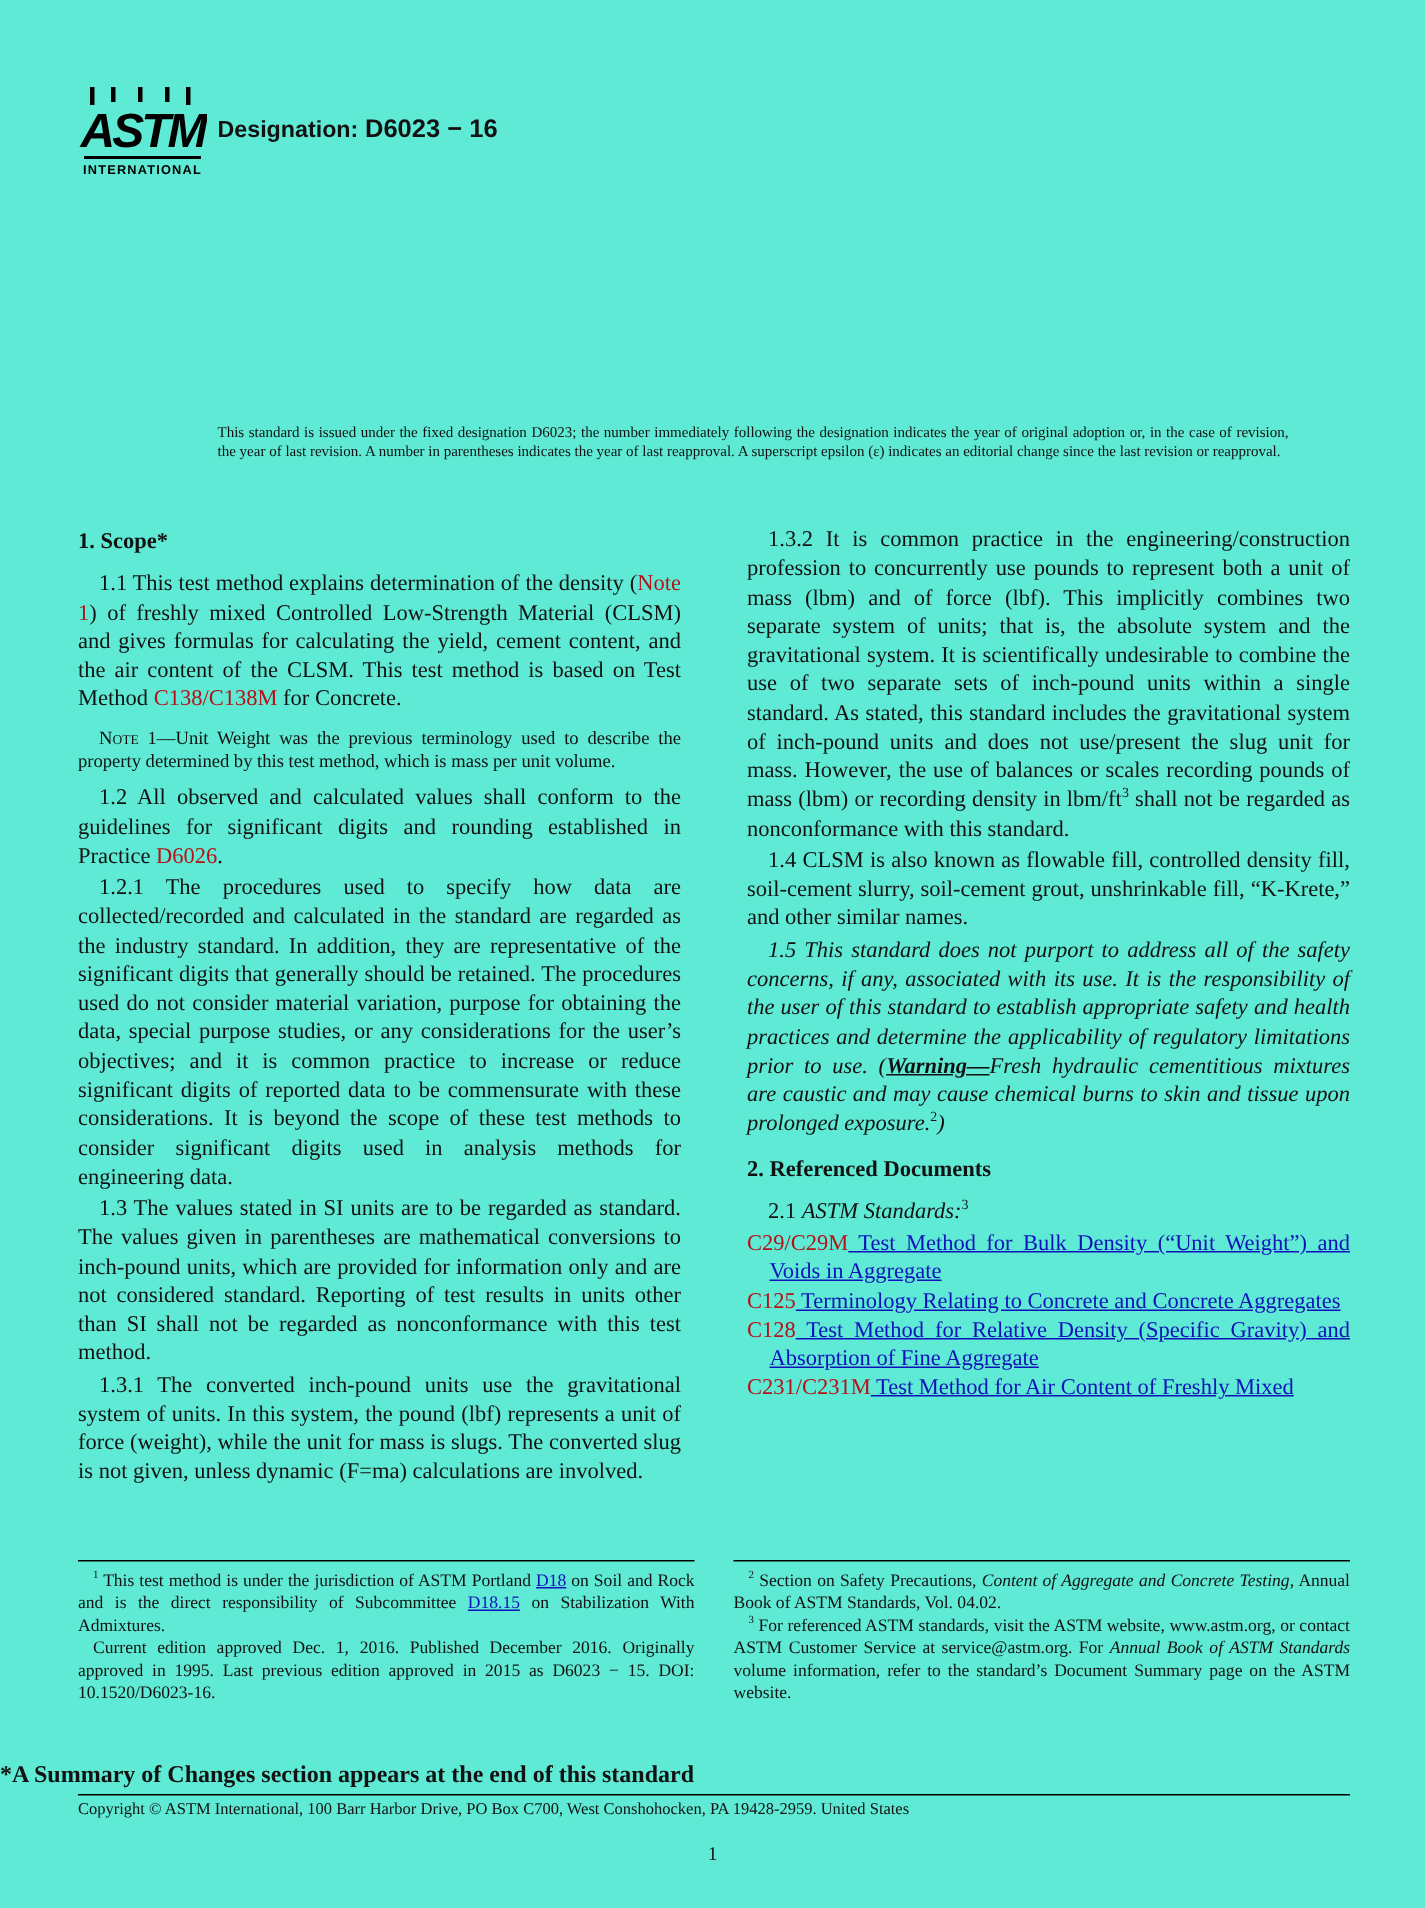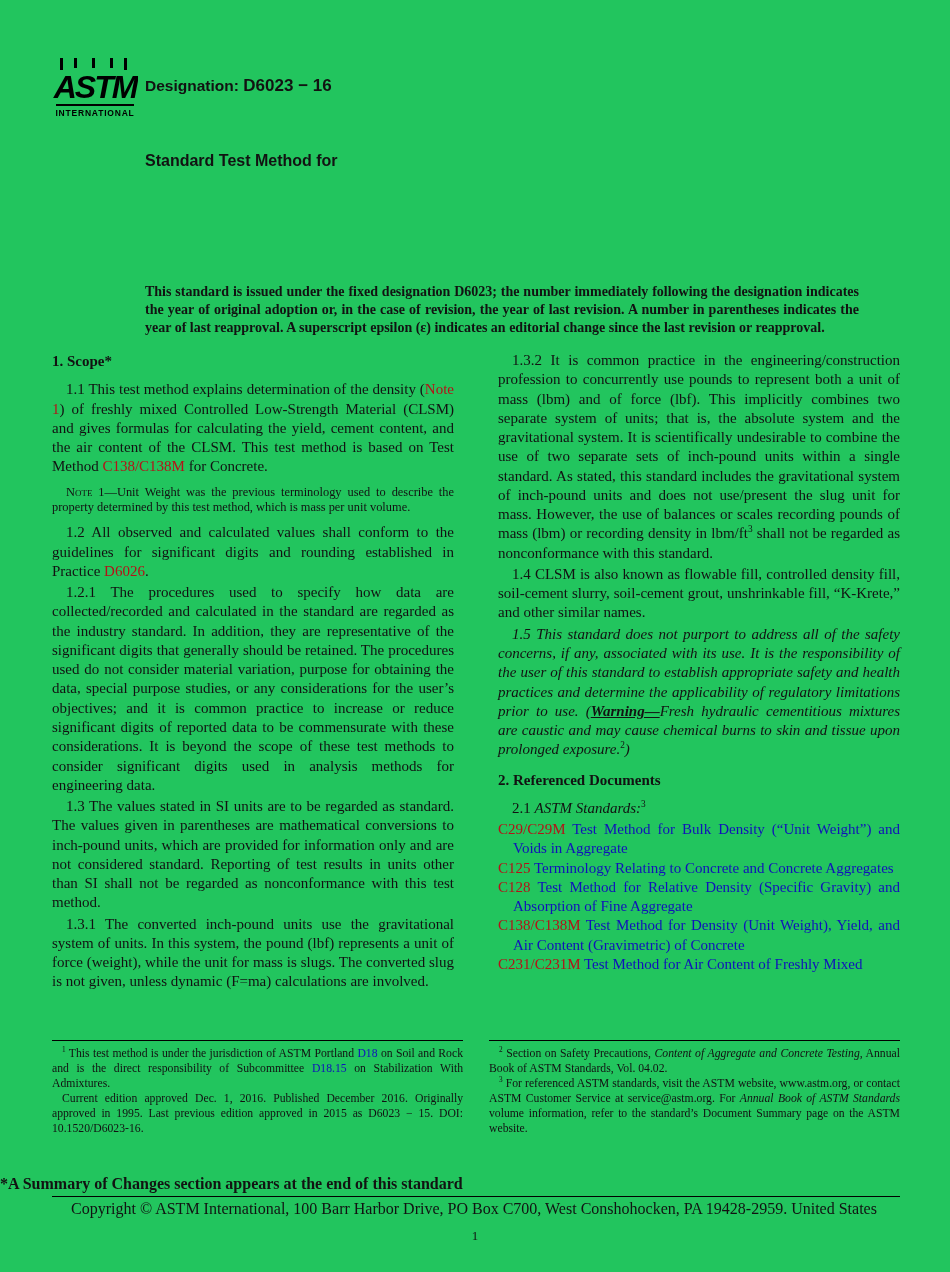--- a/index.html
+++ b/index.html
@@ -1,56 +1,56 @@
 <!DOCTYPE html>
 <html><head>
 <meta charset="utf-8">
 <style>
   * { margin:0; padding:0; box-sizing:border-box; }
   html,body { background:#ffffff; }
   .page {
-    position:relative; width:950px; height:1272px; background:#22c55e;
+    position:relative; width:950px; height:1272px; background:#5eead4;
     font-family:"Liberation Serif", serif; color:#121212; overflow:hidden;
   }
   
   .logo { position:absolute; left:52px; top:56px; width:86px; }
   .designation { position:absolute; left:145px; top:76px; font-family:"Liberation Sans", sans-serif; font-weight:bold; }
   .des-label { font-size:15.5px; }
   .des-code  { font-size:17px; }
   
   .title-block { position:absolute; left:145px; top:152px; width:662px; font-family:"Liberation Sans", sans-serif; }
   .eyebrow { font-size:16px; font-weight:bold; margin-bottom:4px; }
   .main-title { font-size:20.5px; font-weight:bold; line-height:1.3; letter-spacing:0.1px; }
   .title-sup { font-size:12px; vertical-align:super; }
   
-  .issued { position:absolute; left:145px; top:283px; width:714px; font-size:14px; line-height:1.28; text-align:justify;font-weight:bold; }
+  .issued { position:absolute; left:145px; top:283px; width:714px; font-size:10px; line-height:1.28; text-align:justify; }
   
   .columns { position:absolute; left:52px; top:351px; width:848px; display:flex; gap:44px; }
   .col { width:411px; font-size:15px; line-height:1.285; text-align:justify; }
   .sec-h { font-size:15px; font-weight:bold; font-family:"Liberation Serif", serif; margin:1px 0 9px; text-align:left; }
   .h2-spaced { margin-top:11px; }
   .para { text-indent:14px; margin-bottom:2px; }
   .note { font-size:12.4px; line-height:1.24; text-indent:14px; margin:8px 0; }
   .ref  { padding-left:15px; text-indent:-15px; margin-bottom:0; }
   
   .seg-n  {}
   .seg-r  { color:#b51218; }
-  .seg-b  { color:#1111bb; }
+  .seg-b  { color:#1111bb;text-decoration:underline; }
   .seg-i  { font-style:italic; }
   .seg-bi { font-style:italic; font-weight:bold;text-decoration:underline; }
   .seg-sc { font-variant:small-caps; }
   .seg-sup{ vertical-align:super; font-size:0.62em; line-height:0; }
   
   .footnotes { position:absolute; left:52px; top:1040px; width:848px; display:flex; gap:26px; }
   .fncol { width:411px; border-top:1px solid #000; padding-top:6px; font-size:11.7px; line-height:1.28; text-align:justify; }
   .fn { text-indent:10px; }
   
   .summary-line { position:absolute; left:0; top:1175px; width:100%; text-align:left; font-weight:bold; font-size:16px; }
   .footer-rule { position:absolute; left:52px; top:1196px; width:848px; border-top:1px solid #000; }
-  .copyright { position:absolute; left:52px; top:1200px; width:848px; font-size:16px;margin-left:19px; }
+  .copyright { position:absolute; left:52px; top:1200px; width:848px; font-size:11px; }
   .page-number { position:absolute; left:0; top:1228px; width:100%; text-align:center; font-size:13px; }
   
   .logo svg { display:block; }
 </style>
 </head>
 <body>
 
 <div class="page">
 
   <div class="logo">
@@ -67,21 +67,20 @@
       </g>
     </svg>
   </div>
 
   <div class="designation">
     <span class="des-label">Designation:</span>
     <span class="des-code">D6023 − 16</span>
   </div>
 
   <div class="title-block">
-    <div class="eyebrow">Standard Test Method for</div>
   </div>
 
   <p class="issued">This standard is issued under the fixed designation D6023; the number immediately following the designation indicates the year of original adoption or, in the case of revision, the year of last revision. A number in parentheses indicates the year of last reapproval. A superscript epsilon (ε) indicates an editorial change since the last revision or reapproval.</p>
 
   <div class="columns">
     <div class="col">
       <h2 class="sec-h">1. Scope*</h2>
       <p class="para"><span class="seg-n">1.1 This test method explains determination of the density (</span><span class="seg-r">Note 1</span><span class="seg-n">) of freshly mixed Controlled Low-Strength Material (CLSM) and gives formulas for calculating the yield, cement content, and the air content of the CLSM. This test method is based on Test Method </span><span class="seg-r">C138/C138M</span><span class="seg-n"> for Concrete.</span></p>
       <p class="note"><span class="seg-sc">Note 1—</span><span class="seg-n">Unit Weight was the previous terminology used to describe the property determined by this test method, which is mass per unit volume.</span></p>
       <p class="para"><span class="seg-n">1.2 All observed and calculated values shall conform to the guidelines for significant digits and rounding established in Practice </span><span class="seg-r">D6026</span><span class="seg-n">.</span></p>
@@ -91,21 +90,20 @@
     </div>
     <div class="col">
       <p class="para"><span class="seg-n">1.3.2 It is common practice in the engineering/construction profession to concurrently use pounds to represent both a unit of mass (lbm) and of force (lbf). This implicitly combines two separate system of units; that is, the absolute system and the gravitational system. It is scientifically undesirable to combine the use of two separate sets of inch-pound units within a single standard. As stated, this standard includes the gravitational system of inch-pound units and does not use/present the slug unit for mass. However, the use of balances or scales recording pounds of mass (lbm) or recording density in lbm/ft</span><span class="seg-sup">3</span><span class="seg-n"> shall not be regarded as nonconformance with this standard.</span></p>
       <p class="para"><span class="seg-n">1.4 CLSM is also known as flowable fill, controlled density fill, soil-cement slurry, soil-cement grout, unshrinkable fill, “K-Krete,” and other similar names.</span></p>
       <p class="para"><span class="seg-i">1.5 This standard does not purport to address all of the safety concerns, if any, associated with its use. It is the responsibility of the user of this standard to establish appropriate safety and health practices and determine the applicability of regulatory limitations prior to use. (</span><span class="seg-bi">Warning—</span><span class="seg-i">Fresh hydraulic cementitious mixtures are caustic and may cause chemical burns to skin and tissue upon prolonged exposure.</span><span class="seg-sup">2</span><span class="seg-i">)</span></p>
       <h2 class="sec-h h2-spaced">2. Referenced Documents</h2>
       <p class="para"><span class="seg-n">2.1 </span><span class="seg-i">ASTM Standards:</span><span class="seg-sup">3</span></p>
       <div class="ref"><span class="seg-r">C29/C29M</span><span class="seg-b"> Test Method for Bulk Density (“Unit Weight”) and Voids in Aggregate</span></div>
       <div class="ref"><span class="seg-r">C125</span><span class="seg-b"> Terminology Relating to Concrete and Concrete Aggregates</span></div>
       <div class="ref"><span class="seg-r">C128</span><span class="seg-b"> Test Method for Relative Density (Specific Gravity) and Absorption of Fine Aggregate</span></div>
-      <div class="ref"><span class="seg-r">C138/C138M</span><span class="seg-b"> Test Method for Density (Unit Weight), Yield, and Air Content (Gravimetric) of Concrete</span></div>
       <div class="ref"><span class="seg-r">C231/C231M</span><span class="seg-b"> Test Method for Air Content of Freshly Mixed</span></div>
     </div>
   </div>
 
   <div class="footnotes">
     <div class="fncol">
       <p class="fn"><span class="seg-sup">1</span><span class="seg-n"> This test method is under the jurisdiction of ASTM Portland </span><span class="seg-b">D18</span><span class="seg-n"> on Soil and Rock and is the direct responsibility of Subcommittee </span><span class="seg-b">D18.15</span><span class="seg-n"> on Stabilization With Admixtures.</span></p>
       <p class="fn"><span class="seg-n">Current edition approved Dec. 1, 2016. Published December 2016. Originally approved in 1995. Last previous edition approved in 2015 as D6023 − 15. DOI: 10.1520/D6023-16.</span></p>
     </div>
     <div class="fncol">

